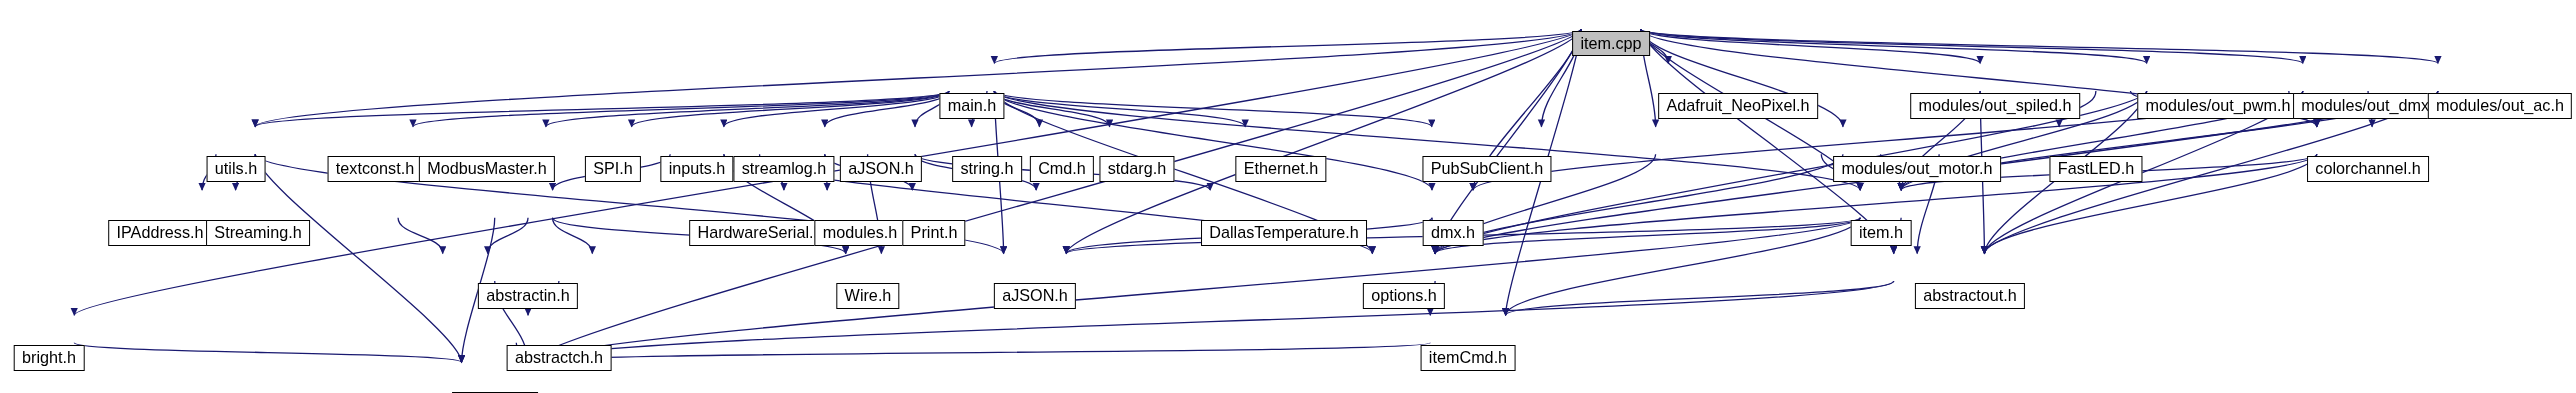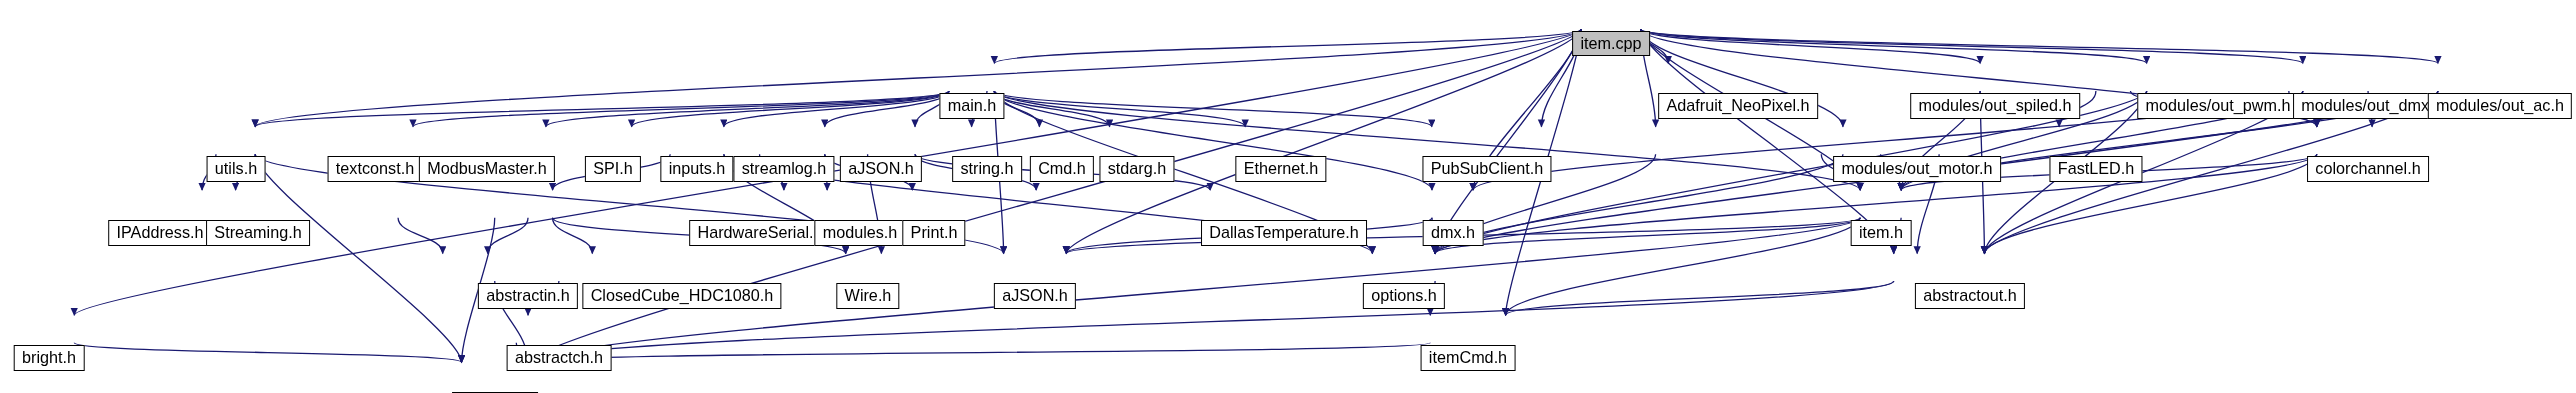--- a/index.html
+++ b/index.html
@@ -193,21 +193,20 @@
   <div class="node" id="n-ipaddress">IPAddress.h</div>
   <div class="node" id="n-streaming">Streaming.h</div>
   <div class="node" id="n-hardwareserial">HardwareSerial.h</div>
   <div class="node" id="n-inttypes">modules.h</div>
   <div class="node" id="n-print">Print.h</div>
   <div class="node" id="n-dallas">DallasTemperature.h</div>
   <div class="node" id="n-dmx">dmx.h</div>
   <div class="node" id="n-item_h">item.h</div>
 
   <div class="node" id="n-abstractin">abstractin.h</div>
-  <div class="node" id="n-closedcube">ClosedCube_HDC1080.h</div>
   <div class="node" id="n-wire">Wire.h</div>
   <div class="node" id="n-ajson">aJSON.h</div>
   <div class="node" id="n-options">options.h</div>
   <div class="node" id="n-abstractout">abstractout.h</div>
 
   <div class="node" id="n-bright">bright.h</div>
   <div class="node" id="n-abstractch">abstractch.h</div>
   <div class="node" id="n-itemcmd">itemCmd.h</div>
 
   <div class="node" id="n-arduino">Arduino.h</div>

